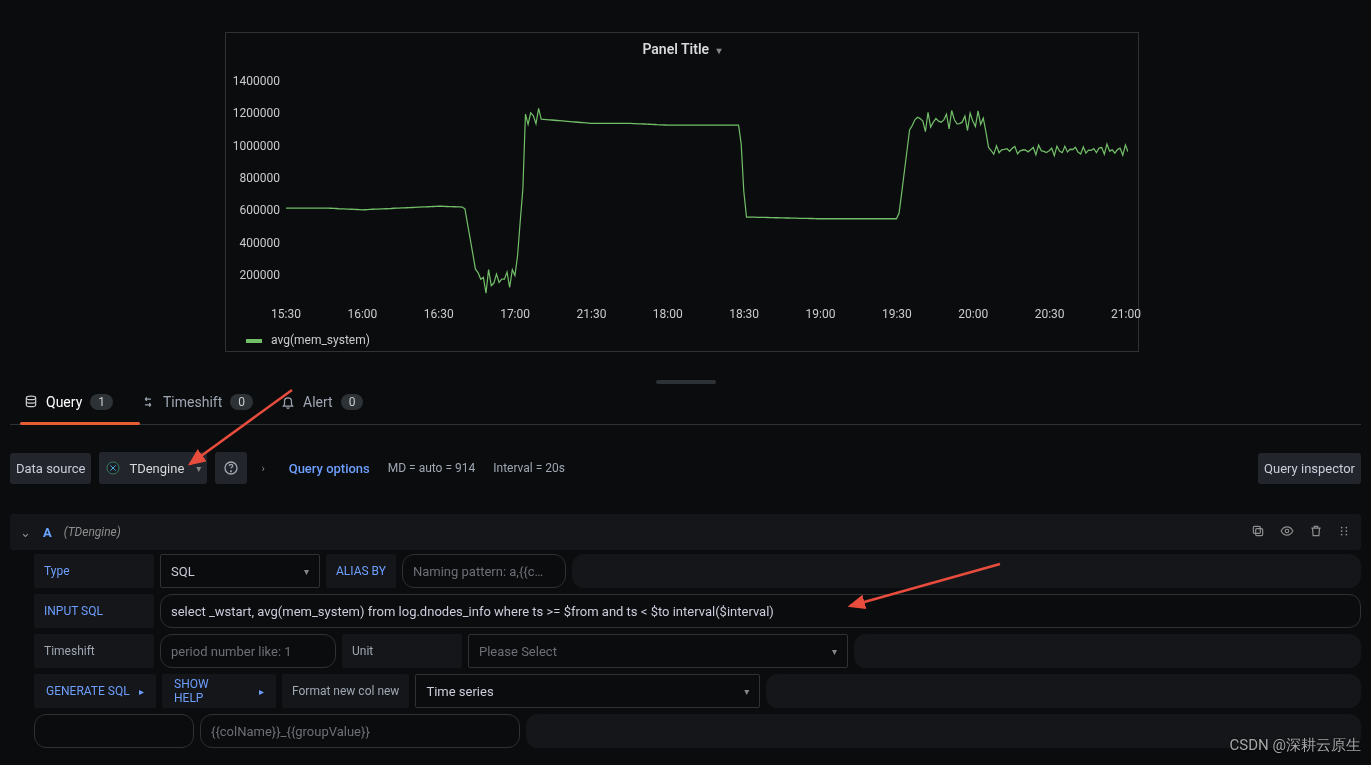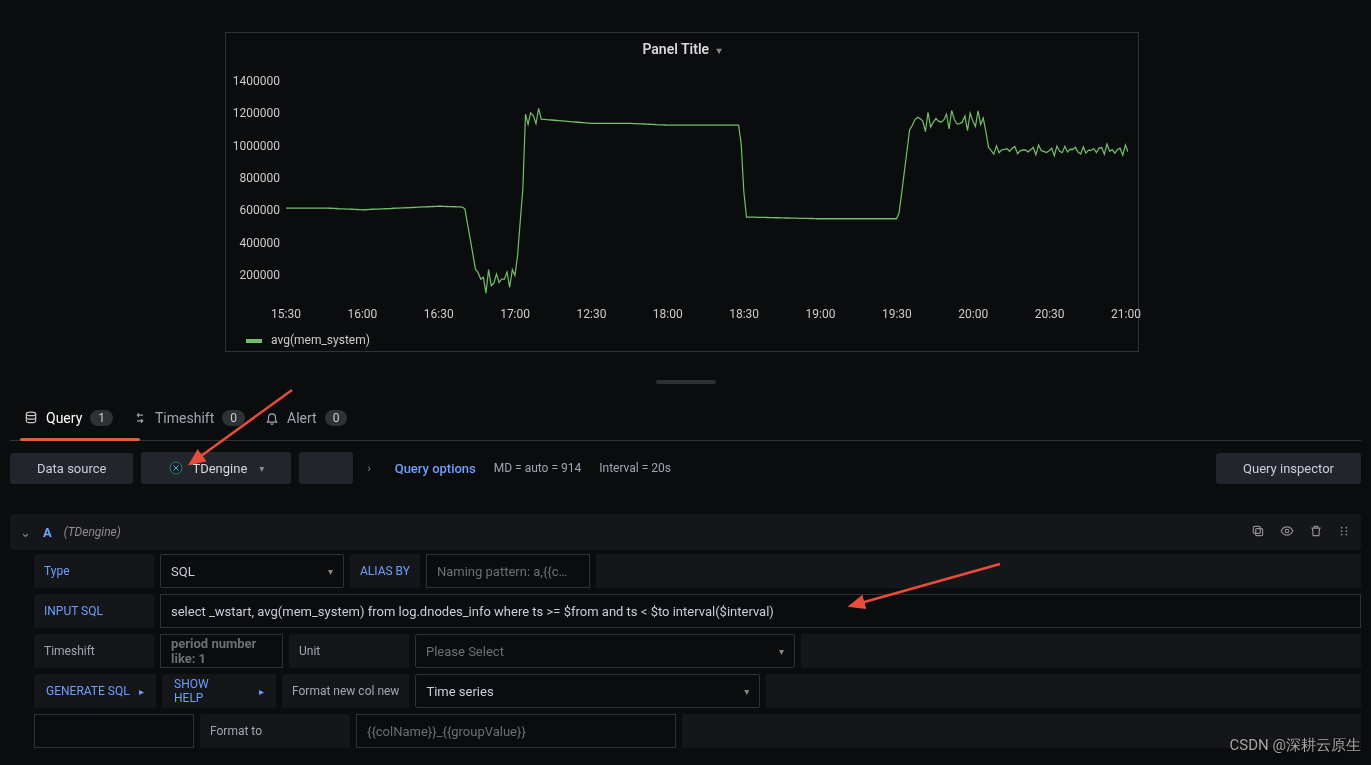--- a/index.html
+++ b/index.html
@@ -41,51 +41,51 @@
   .plot { position:absolute; left:60px; top:8px; right:10px; bottom:18px; }
   .plot svg { width:100%; height:100%; }
   .legend { position:absolute; bottom:4px; left:20px; font-size:12px; color:#ccc; }
   .legend-swatch { display:inline-block; width:16px; height:4px; background:#73BF69; vertical-align:middle; margin-right:6px; }
 
   .divider-handle {
     position:absolute; left:50%; transform:translateX(-50%); top:380px;
     width:60px; height:4px; background:#2c3235; border-radius:2px;
   }
 
-  .tabs { position:absolute; top:396px; left:10px; right:10px; display:flex; gap:12px; padding:6px 10px; border-bottom:1px solid #2c3235; }
+  .tabs { position:absolute; top:380px; left:10px; right:10px; display:flex; gap:20px; padding:6px 10px; border-bottom:1px solid #2c3235; }
   .tab { display:flex; align-items:center; gap:8px; color:#9fa7b3; padding:8px 4px; cursor:pointer; font-size:14px; }
   .tab.active { color:#fff; }
   .tab.active::after { content:""; position:absolute; height:3px; background:#e55f33; width:120px; left:10px; bottom:-1px; border-radius:2px;}
   .tabs { position:absolute; }
   .tab .count { background:#2c3235; color:#ccc; border-radius:10px; padding:1px 8px; font-size:12px; }
   .tab-icon { width:14px; height:14px; display:inline-block; }
 
   .toolbar { position:absolute; top:452px; left:10px; right:10px; display:flex; align-items:center; gap:8px; }
-  .chip { background:#22252b; border:1px solid transparent; border-radius:3px; padding:7px 26px; font-size:13px; color:#ccccdc; }
+  .chip { background:#22252b; border:1px solid transparent; border-radius:3px; padding:7px 5px; font-size:13px; color:#ccccdc; }
   .chip.sel { display:flex; align-items:center; gap:8px; cursor:pointer; color:#d8d9da; }
   .chip.btn { cursor:pointer; display:flex; align-items:center; }
   .chip.iconbtn { width:32px; height:32px; display:flex; align-items:center; justify-content:center; cursor:pointer; }
   .qopts { display:flex; align-items:center; gap:18px; background:none; color:#9fa7b3; padding:0 6px; }
   .qopts .label { color:#6e9fff; font-weight:500; cursor:pointer; }
   .qopts .meta { color:#9fa7b3; font-size:12px; }
   .chev-sm { font-size:10px; color:#888; margin-left:4px; }
   .chev-lt { font-size:11px; color:#888; margin-right:6px; }
   .spacer { flex:1; }
 
   .query-row { position:absolute; top:514px; left:10px; right:10px; background:#141619; border-radius:3px; height:36px; display:flex; align-items:center; padding:0 10px; gap:12px; }
   .querylabel { color:#6aa6ff; font-weight:700; }
   .ds-label { color:#8e8e8e; font-style:italic; font-size:12px; }
   .rowicons { margin-left:auto; display:flex; gap:14px; color:#8e8e8e; }
   .rowicons span { cursor:pointer; font-size:14px; }
 
   .form-area { position:absolute; top:554px; left:10px; right:10px; display:flex; flex-direction:column; gap:6px; }
   .form-row { display:flex; gap:6px; align-items:stretch; }
   .label-chip { background:#141619; padding:8px 10px; font-size:12px; color:#6e9fff; min-width:120px; display:flex; align-items:center; border-radius:2px;}
   .label-chip.dim { color:#9fa7b3; }
-  .input-chip { background:#0b0c0e; border:1px solid #2c3235; padding:0 10px; height:34px; display:flex; align-items:center; font-size:13px; color:#ccccdc; border-radius:0; }
+  .input-chip { background:#0b0c0e; border:1px solid #2c3235; padding:0 10px; height:34px; display:flex; align-items:center; font-size:13px; color:#ccccdc; border-radius:12px; }
   .input-chip.grow { flex:1; }
   .input-chip .ph { color:#6c6f76; }
   .select-chip { background:#0b0c0e; border:1px solid #2c3235; height:34px; display:flex; align-items:center; justify-content:space-between; padding:0 10px; border-radius:2px; cursor:pointer; }
   .action-chip { background:#141619; color:#6e9fff; height:34px; display:flex; align-items:center; padding:0 12px; font-size:12px; gap:8px; cursor:pointer; border-radius:2px;}
 
   .tdlogo { width:16px; height:16px; display:inline-block; }
   .tdlogo svg { width:100%; height:100%; }
 
   .arrow { position:absolute; pointer-events:none; }
   .watermark {
@@ -114,21 +114,21 @@
     <div class="plot">
       <svg id="plot-svg" viewBox="0 0 840 210" preserveAspectRatio="none">
           <polyline points="0.0,121.2 2.6,121.2 5.3,121.2 7.9,121.2 10.5,121.2 13.1,121.2 15.8,121.2 18.4,121.2 21.0,121.2 23.6,121.2 26.3,121.2 28.9,121.2 31.5,121.2 34.1,121.2 36.8,121.2 39.4,121.2 42.0,121.3 44.6,121.4 47.3,121.5 49.9,121.6 52.5,121.8 55.1,121.9 57.8,122.0 60.4,122.1 63.0,122.2 65.6,122.3 68.3,122.4 70.9,122.5 73.5,122.6 76.1,122.8 78.8,122.7 81.4,122.6 84.0,122.4 86.6,122.3 89.3,122.2 91.9,122.1 94.5,122.0 97.1,121.9 99.8,121.8 102.4,121.7 105.0,121.6 107.6,121.4 110.3,121.3 112.9,121.2 115.5,121.1 118.1,121.0 120.7,120.9 123.4,120.8 126.0,120.7 128.6,120.6 131.3,120.4 133.9,120.3 136.5,120.2 139.1,120.1 141.8,120.0 144.4,119.9 147.0,119.8 149.6,119.7 152.3,119.6 154.9,119.6 157.5,119.7 160.1,119.8 162.8,119.9 165.4,119.9 168.0,120.0 170.6,120.1 173.3,120.2 175.9,120.3 178.5,122.0 181.1,135.5 183.8,149.0 186.4,162.5 189.0,176.0 191.6,179.2 194.3,185.2 196.9,183.4 199.5,197.6 202.1,176.4 204.8,190.8 207.4,188.5 210.0,180.5 212.6,187.9 215.2,185.0 217.9,185.0 220.5,178.6 223.1,192.4 225.8,176.5 228.4,181.8 231.0,164.0 233.6,134.0 236.3,104.0 238.9,36.9 241.5,46.1 244.1,35.7 246.8,38.4 249.4,45.6 252.0,31.7 254.6,41.4 257.3,41.6 259.9,41.8 262.5,42.0 265.1,42.2 267.8,42.4 270.4,42.6 273.0,42.8 275.6,43.0 278.3,43.2 280.9,43.4 283.5,43.6 286.1,43.8 288.8,44.0 291.4,44.2 294.0,44.4 296.6,44.6 299.3,44.8 301.9,45.0 304.5,45.2 307.1,45.2 309.8,45.2 312.4,45.2 315.0,45.2 317.6,45.2 320.3,45.2 322.9,45.2 325.5,45.2 328.1,45.2 330.8,45.2 333.4,45.2 336.0,45.2 338.6,45.2 341.3,45.2 343.9,45.2 346.5,45.4 349.1,45.5 351.8,45.6 354.4,45.7 357.0,45.8 359.6,45.9 362.3,46.0 364.9,46.1 367.5,46.2 370.1,46.4 372.8,46.5 375.4,46.6 378.0,46.7 380.6,46.8 383.3,46.8 385.9,46.8 388.5,46.8 391.1,46.8 393.8,46.8 396.4,46.8 399.0,46.8 401.6,46.8 404.3,46.8 406.9,46.8 409.5,46.8 412.1,46.8 414.8,46.8 417.4,46.8 420.0,46.8 422.6,46.8 425.3,46.8 427.9,46.8 430.5,46.8 433.1,46.8 435.8,46.8 438.4,46.8 441.0,46.8 443.6,46.8 446.3,46.8 448.9,46.8 451.5,46.8 454.1,63.6 456.7,106.1 459.4,129.3 462.0,129.3 464.6,129.4 467.3,129.4 469.9,129.5 472.5,129.5 475.1,129.6 477.8,129.6 480.4,129.7 483.0,129.8 485.6,129.8 488.3,129.9 490.9,129.9 493.5,130.0 496.1,130.0 498.8,130.1 501.4,130.1 504.0,130.2 506.6,130.3 509.2,130.3 511.9,130.4 514.5,130.4 517.1,130.5 519.8,130.5 522.4,130.6 525.0,130.6 527.6,130.7 530.3,130.8 532.9,130.8 535.5,130.8 538.1,130.8 540.8,130.8 543.4,130.8 546.0,130.8 548.6,130.8 551.3,130.8 553.9,130.8 556.5,130.8 559.1,130.8 561.8,130.8 564.4,130.8 567.0,130.8 569.6,130.8 572.3,130.8 574.9,130.8 577.5,130.8 580.1,130.8 582.8,130.8 585.4,130.8 588.0,130.8 590.6,130.8 593.3,130.8 595.9,130.8 598.5,130.8 601.1,130.8 603.8,130.8 606.4,130.8 609.0,130.8 611.6,125.8 614.3,107.1 616.9,88.4 619.5,69.8 622.1,51.1 624.8,47.0 627.4,42.0 630.0,39.7 632.6,40.9 635.3,43.1 637.9,52.6 640.5,35.4 643.1,48.6 645.8,44.1 648.4,40.9 651.0,43.3 653.6,44.2 656.3,42.1 658.9,37.0 661.5,50.2 664.1,33.7 666.8,42.0 669.4,45.6 672.0,45.4 674.6,44.1 677.3,38.7 679.9,51.6 682.5,36.0 685.1,43.1 687.8,48.0 690.4,34.1 693.0,46.1 695.6,40.5 698.3,53.0 700.9,66.8 703.5,69.7 706.1,72.8 708.8,65.3 711.4,71.6 714.0,68.9 716.6,68.5 719.3,67.9 721.9,70.3 724.5,67.6 727.1,66.0 729.8,72.5 732.4,69.8 735.0,69.1 737.6,69.1 740.3,70.8 742.9,68.8 745.5,66.8 748.1,73.4 750.8,64.6 753.4,69.7 756.0,70.3 758.6,71.4 761.3,69.8 763.9,67.5 766.5,74.2 769.1,65.6 771.8,70.3 774.4,71.5 777.0,65.7 779.6,70.9 782.3,68.4 784.9,68.6 787.5,66.7 790.1,70.9 792.8,72.7 795.4,66.3 798.0,71.9 800.6,69.2 803.3,69.4 805.9,67.8 808.5,71.4 811.1,67.5 813.8,66.9 816.4,72.9 819.0,63.8 821.6,70.1 824.3,69.0 826.9,71.9 829.5,68.7 832.1,67.5 834.8,73.8 837.4,64.7 840.0,70.7" fill="none" stroke="#73BF69" stroke-width="1.2"></polyline>
         </svg>
     </div>
     <div class="x-axis" id="x-axis">
         <div class="x-tick" style="left: 0px;">15:30</div>
         <div class="x-tick" style="left: 76.3636px;">16:00</div>
         <div class="x-tick" style="left: 152.727px;">16:30</div>
         <div class="x-tick" style="left: 229.091px;">17:00</div>
-        <div class="x-tick" style="left: 305.455px;">12:30</div>
+        <div class="x-tick" style="left: 305.455px;">21:30</div>
         <div class="x-tick" style="left: 381.818px;">18:00</div>
         <div class="x-tick" style="left: 458.182px;">18:30</div>
         <div class="x-tick" style="left: 534.545px;">19:00</div>
         <div class="x-tick" style="left: 610.909px;">19:30</div>
         <div class="x-tick" style="left: 687.273px;">20:00</div>
         <div class="x-tick" style="left: 763.636px;">20:30</div>
         <div class="x-tick" style="left: 840px;">21:00</div>
       </div>
   </div>
   <div class="legend">
@@ -227,41 +227,41 @@
           <circle cx="16" cy="12" r="1.5"></circle>
           <circle cx="16" cy="18" r="1.5"></circle>
         </svg></span>
   </div>
 </div>
 
 <div class="form-area">
 
   <div class="form-row" style="padding-left:24px;">
     <div class="label-chip">Type</div>
-    <div class="select-chip" style="width:184px;">
+    <div class="select-chip" style="width:160px;">
       <span>SQL</span>
       <span style="font-size:10px;color:#888;">▾</span>
     </div>
     <div class="label-chip" style="min-width:auto;">ALIAS BY</div>
     <div class="input-chip" style="width:164px;">
       <span class="ph">Naming pattern: a,{{c…</span>
     </div>
     <div class="input-chip grow" style="border:none;background:#141619;"></div>
   </div>
 
   <div class="form-row" style="padding-left:24px;">
     <div class="label-chip">INPUT SQL</div>
     <div class="input-chip grow">
       <span>select _wstart, avg(mem_system) from log.dnodes_info where ts &gt;= $from and ts &lt; $to interval($interval)</span>
     </div>
   </div>
 
   <div class="form-row" style="padding-left:24px;">
     <div class="label-chip dim">Timeshift</div>
-    <div class="input-chip" style="width:123px;font-weight:bold;">
+    <div class="input-chip" style="width:176px;">
       <span class="ph">period number like: 1</span>
     </div>
     <div class="label-chip dim" style="min-width:auto;width:120px;">Unit</div>
     <div class="select-chip" style="width:380px;">
       <span style="color:#6c6f76;">Please Select</span>
       <span style="font-size:10px;color:#888;">▾</span>
     </div>
     <div class="input-chip grow" style="border:none;background:#141619;"></div>
   </div>
 
@@ -277,21 +277,20 @@
     <div class="label-chip dim" style="min-width:auto;">Format new col new</div>
     <div class="select-chip" style="width:345px;gap:34px;">
       <span>Time series</span>
       <span style="font-size:10px;color:#888;">▾</span>
     </div>
     <div class="input-chip grow" style="border:none;background:#141619;"></div>
   </div>
 
   <div class="form-row" style="padding-left:24px;">
     <div class="input-chip" style="width:160px;"></div>
-    <div class="label-chip dim" style="min-width:auto;width:150px;">Format to</div>
     <div class="input-chip" style="width:320px;">
       <span class="ph">{{colName}}_{{groupValue}}</span>
     </div>
     <div class="input-chip grow" style="border:none;background:#141619;"></div>
   </div>
 
 </div>
 
 <svg class="arrow" style="left:180px;top:386px;width:120px;height:90px;">
   <defs>

